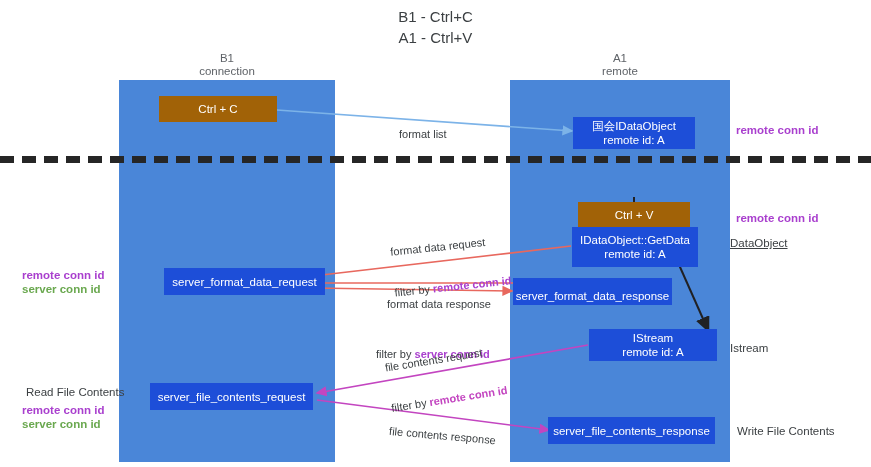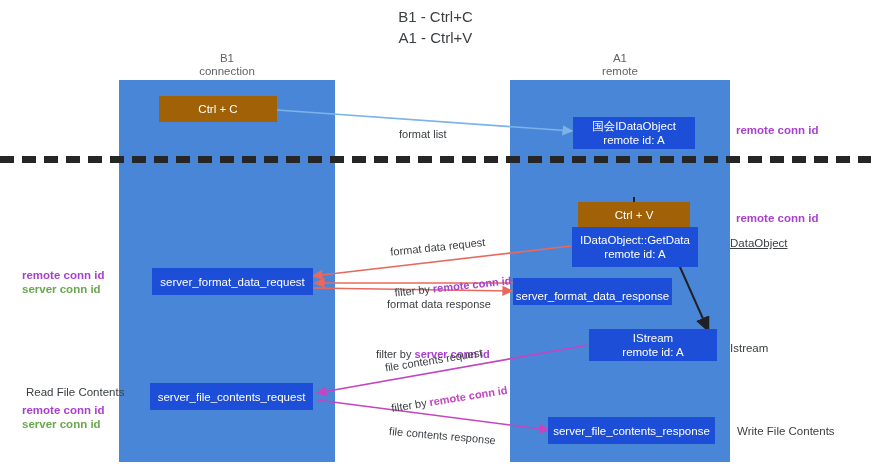--- a/index.html
+++ b/index.html
@@ -172,21 +172,21 @@
 
   <div class="abs node green" style="left:578px; top:172px; width:112px; height:25px;margin-top:30px;">
     <span class="l1">Ctrl + V</span>
   </div>
 
   <div class="abs node orange" style="left:572px; top:227px; width:126px; height:40px;">
     <span class="l1">IDataObject::GetData</span>
     <span class="l2">remote id: A</span>
   </div>
 
-  <div class="abs node orange" style="left:152px; top:268px; width:161px; height:27px;">
+  <div class="abs node orange" style="left:164px; top:268px; width:161px; height:27px;">
     <span class="l1">server_format_data_request</span>
   </div>
 
   <div class="abs node orange" style="left:513px; top:278px; width:159px; height:27px;justify-content:flex-end;">
     <span class="l1">server_format_data_response</span>
   </div>
 
   <div class="abs node orange" style="left:589px; top:329px; width:128px; height:32px;">
     <span class="l1">IStream</span>
     <span class="l2">remote id: A</span>

